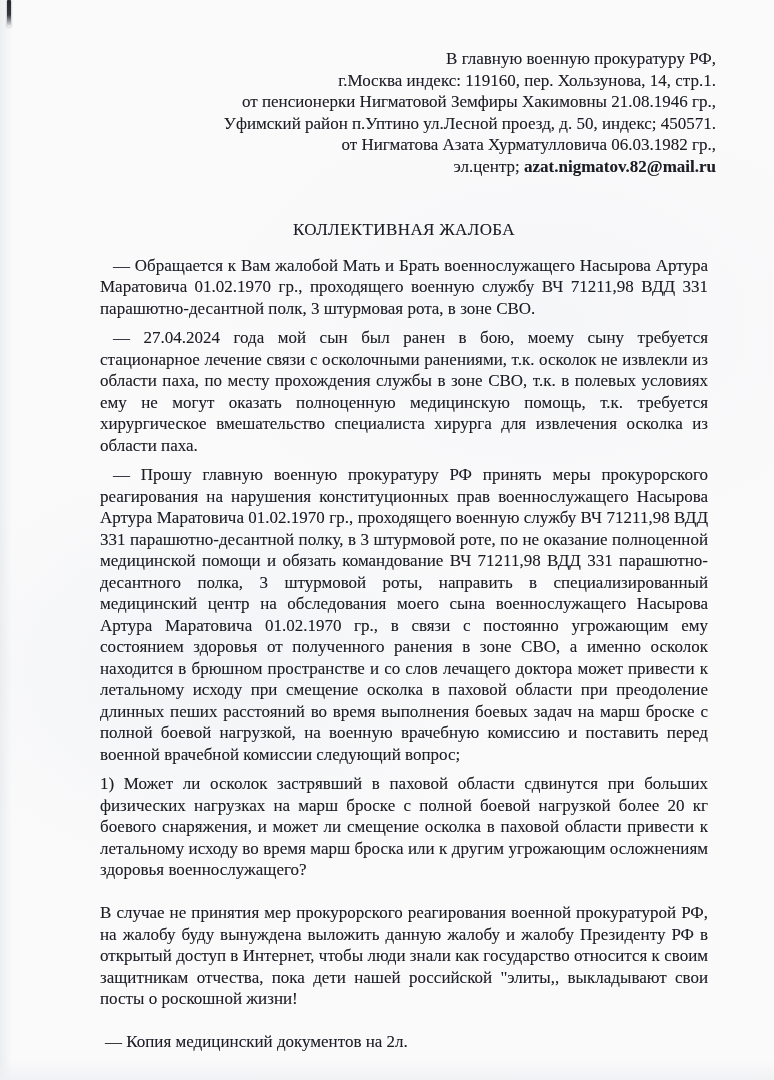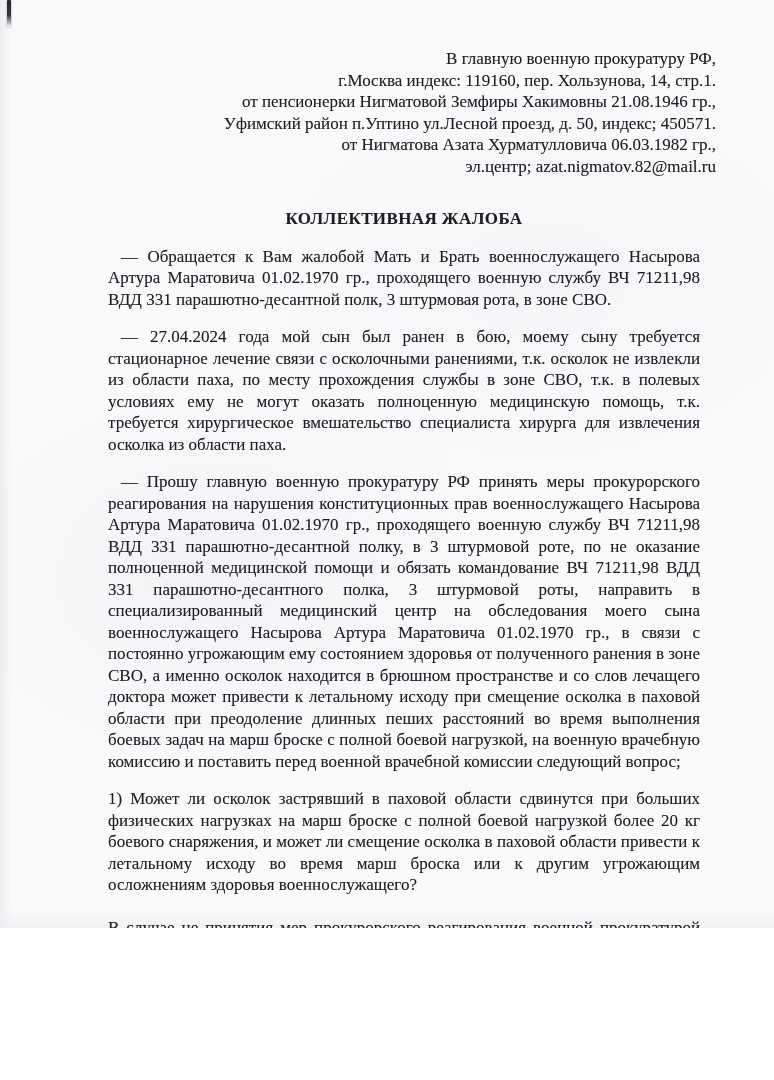--- a/index.html
+++ b/index.html
@@ -3,21 +3,21 @@
 <meta charset="utf-8">
 <style>
   html, body {
     margin: 0;
     padding: 0;
     background: #ffffff;
   }
   .page {
     position: relative;
     width: 774px;
-    height: 928px;
+    height: 1080px;
     overflow: hidden;
     background:
       radial-gradient(ellipse 420px 300px at 28% 62%, rgba(236,238,240,0.55), rgba(236,238,240,0) 70%),
       radial-gradient(ellipse 500px 340px at 70% 30%, rgba(241,242,244,0.5), rgba(241,242,244,0) 70%),
       #fafafb;
     font-family: "Liberation Serif", serif;
     color: #1d1e25;
   }
   .left-shade {
     position: absolute;
@@ -45,30 +45,30 @@
     position: absolute;
     left: 92px;
     top: 48px;
     width: 624px;
     font-size: 17px;
     line-height: 21.5px;
     text-shadow: 0 0 0.6px rgba(29,30,37,0.35);
   }
   .header { text-align: right; }
   .hline { white-space: nowrap; }
-  .email { font-weight: normal; }
+  .email { font-weight: bold; }
   .title {
     text-align: center;
-    font-weight: bold;
+    font-weight: normal;
     letter-spacing: 0.4px;
-    margin-top: 31px;
+    margin-top: 42px;
   }
   .body { margin-top: 14px; }
   p.para {
-    margin: 16px;
+    margin: 8px;
     text-align: justify;
     text-align-last: left;
     font-family: Liberation Serif, serif;
   }
   p.para.indent { text-indent: 13px; }
   p.para.gap-before { margin-top: 21.5px; }
   .attachments { margin-top: 21.5px; }
   .attach-heading {
     font-weight: bold;
     text-indent: 13px;

